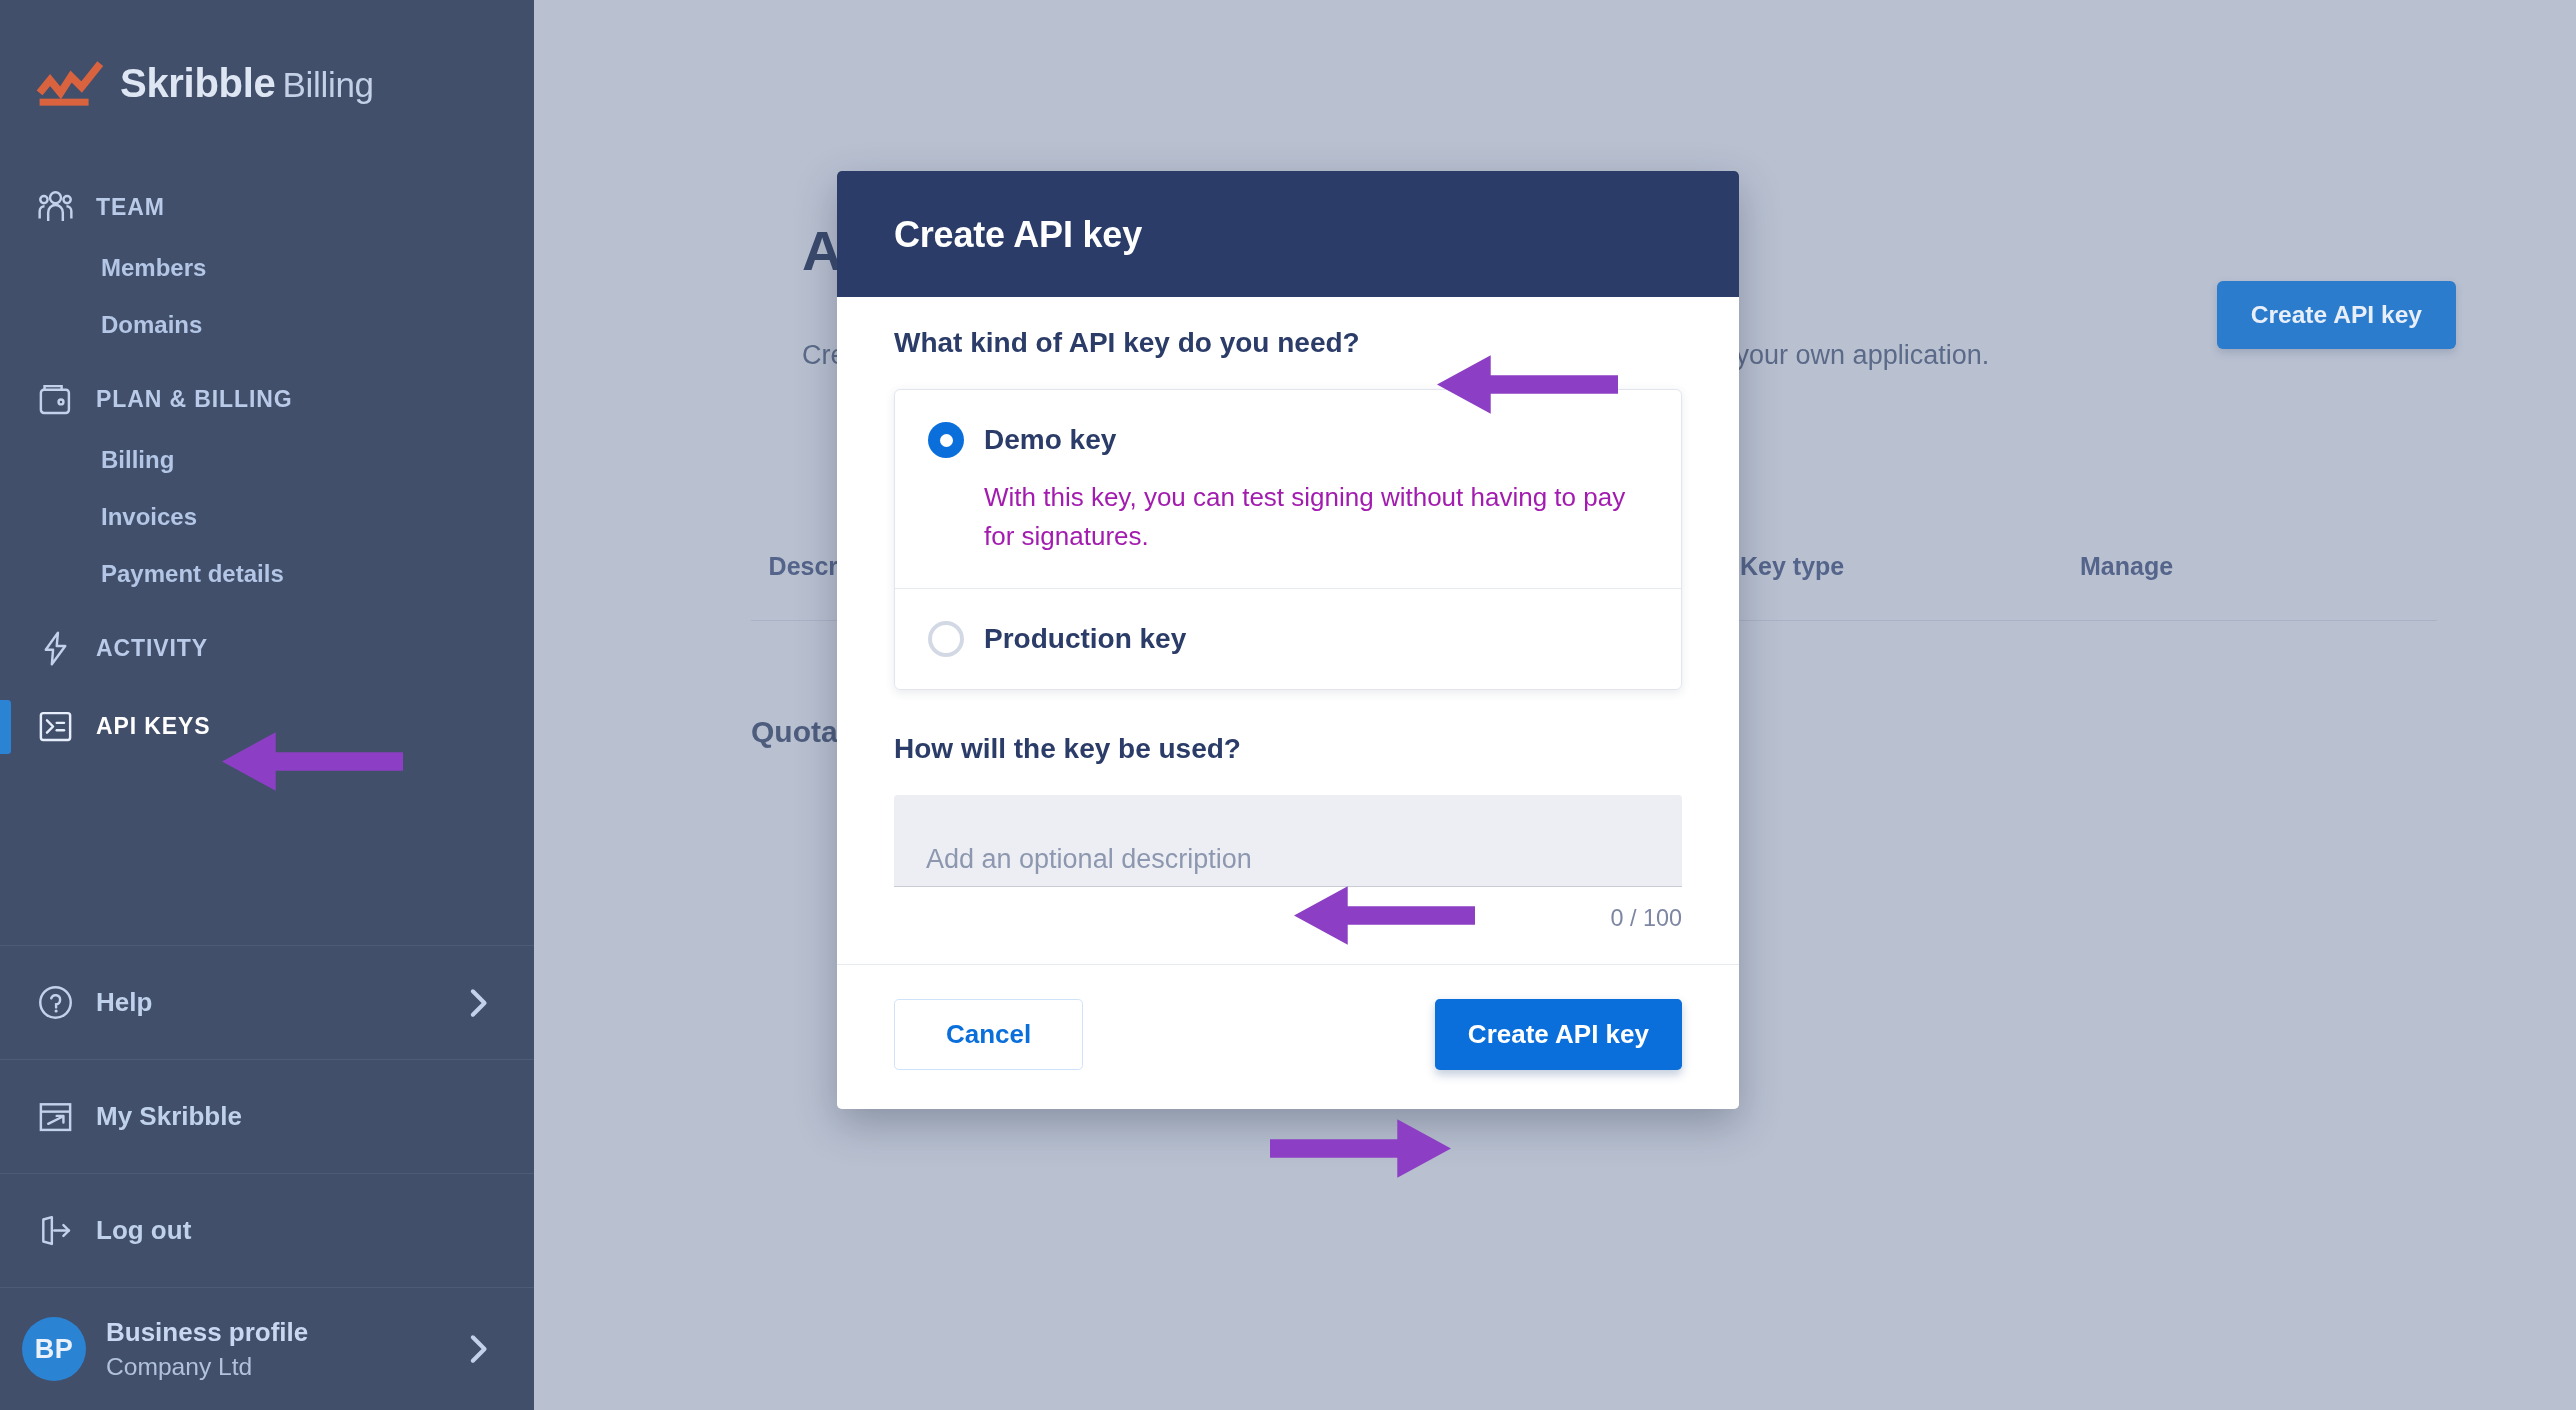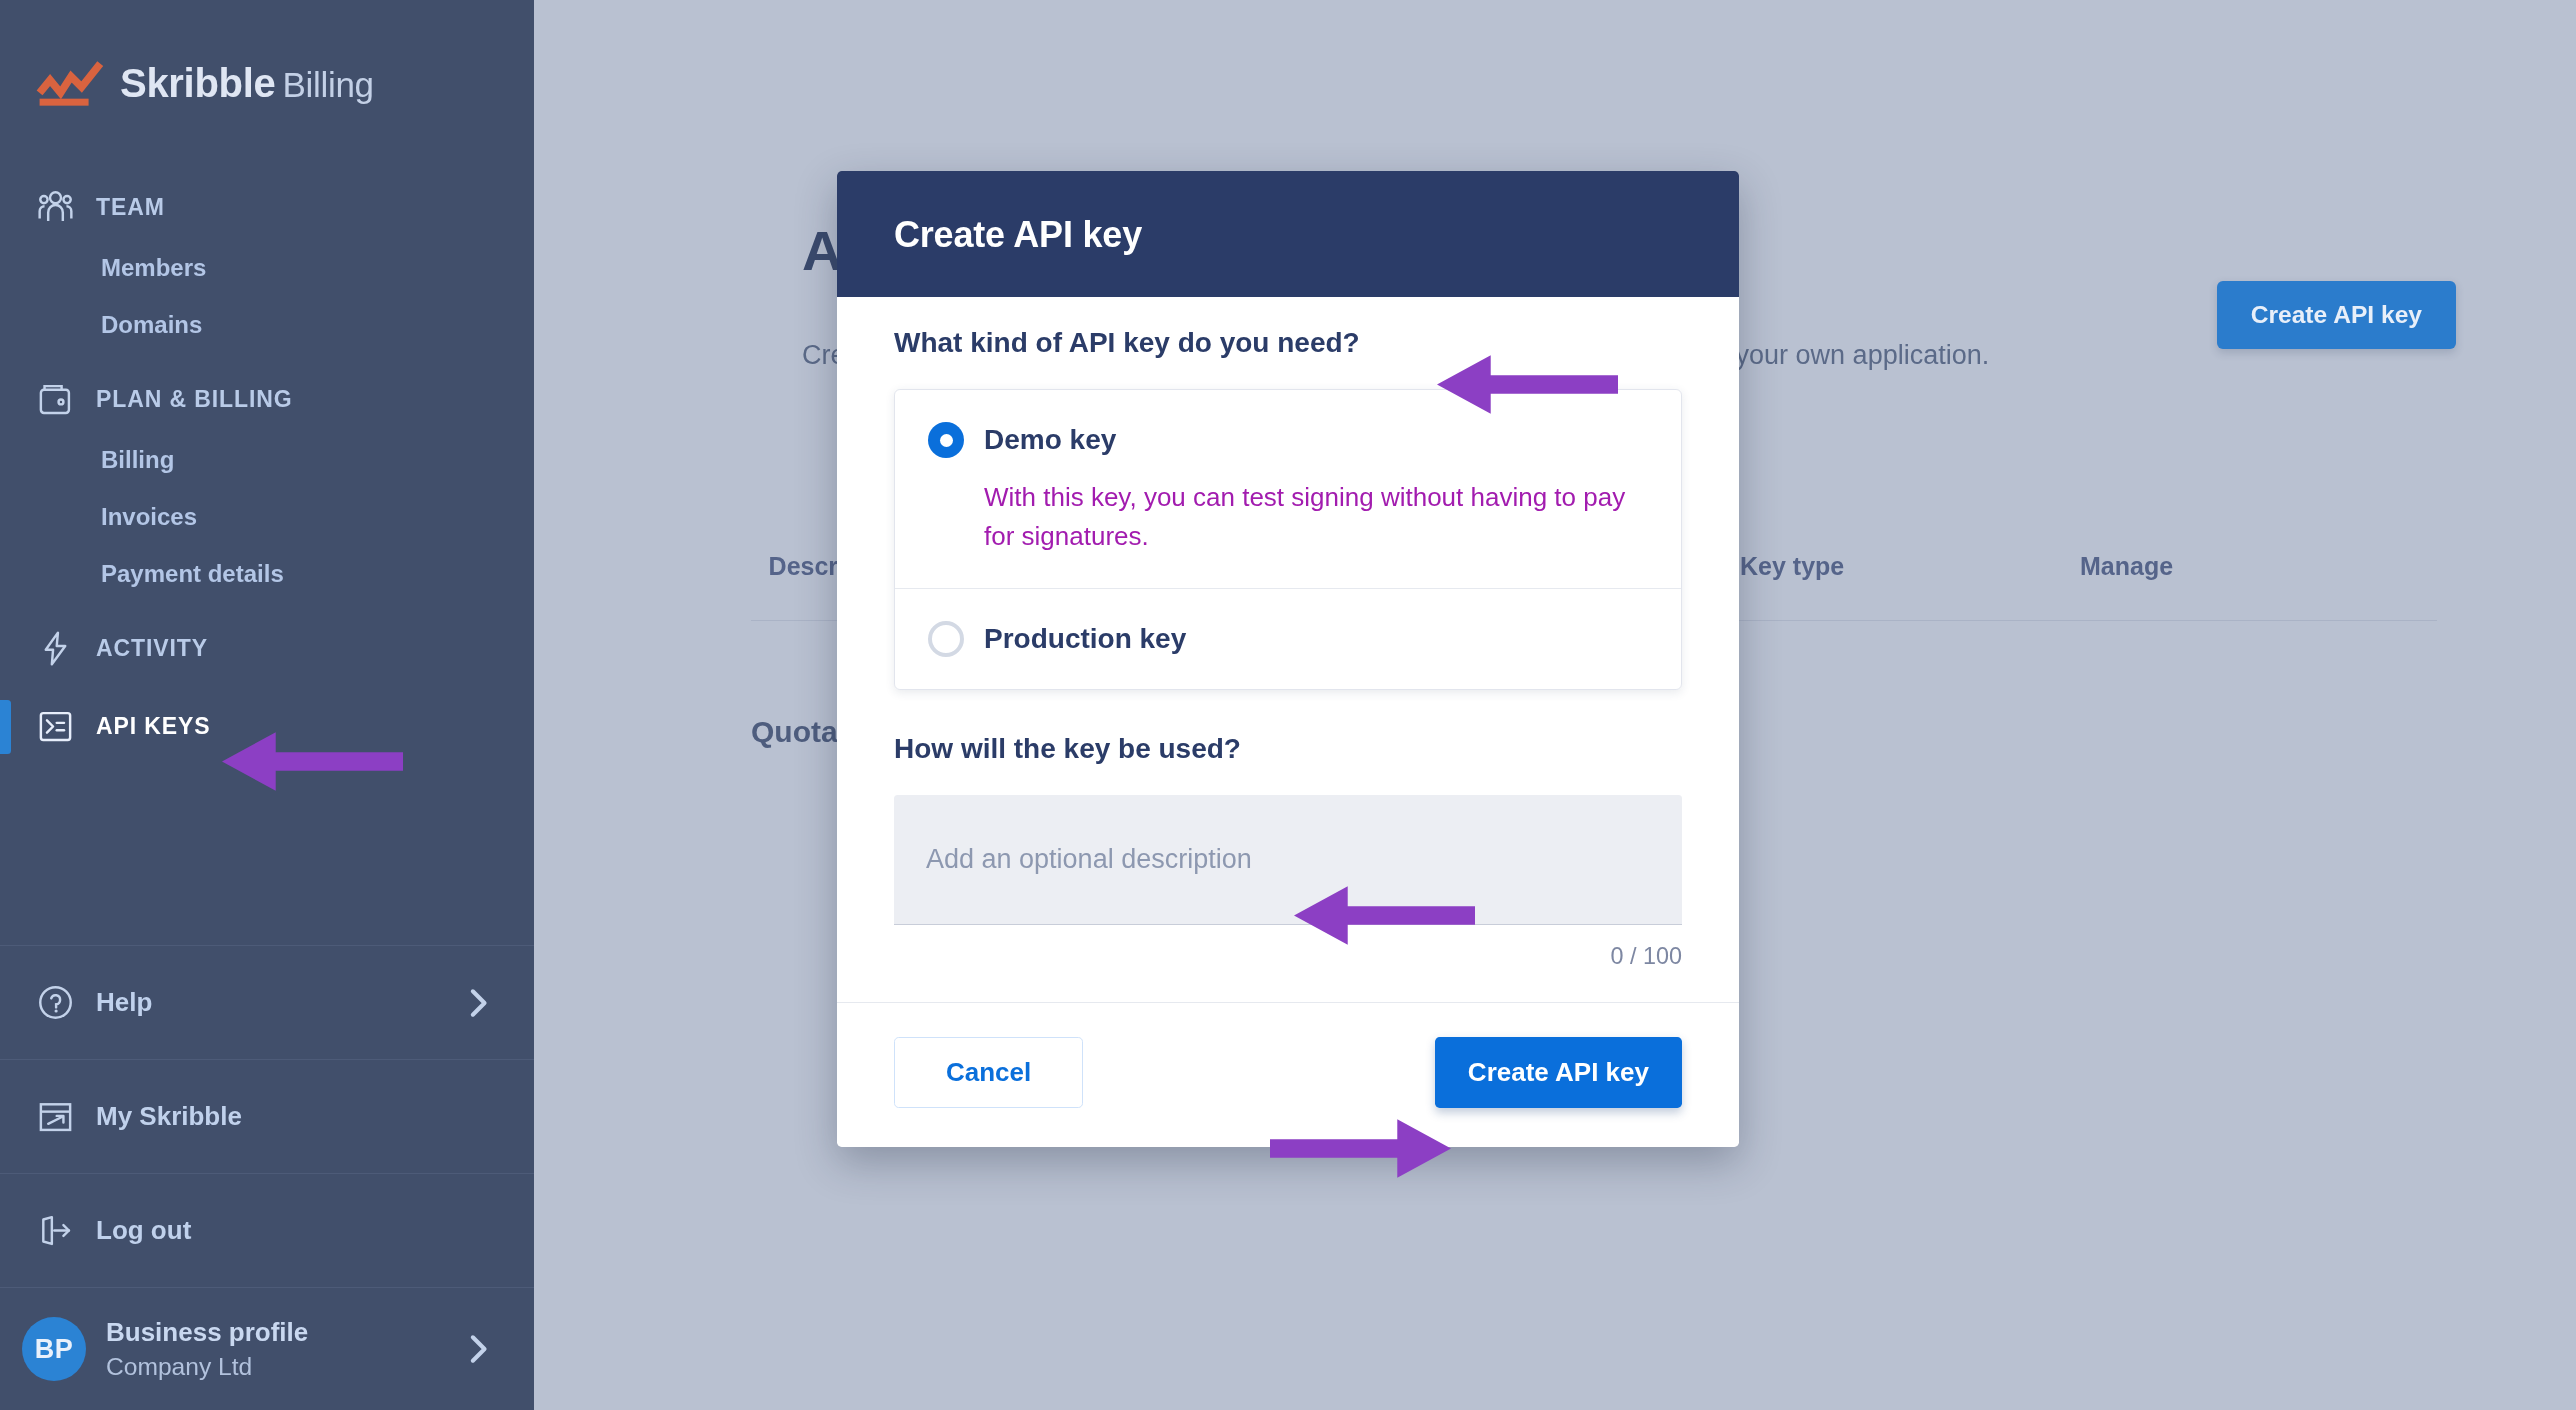--- a/index.html
+++ b/index.html
@@ -168,21 +168,21 @@
   .radio-desc {
     margin-top: 20px; margin-left: 56px;
     font-size: 26px; line-height: 39px; color: #a21caf; font-weight: 400;
     max-width: 691px;
   }
 
   .textarea-box {
     background: #eceef3;
     border-bottom: 1.8px solid #c8cdd9;
     border-radius: 3.5px 3.5px 0 0;
-    height: 130px;
+    height: 92px;
     padding: 49px 32px 0 32px;
   }
   .textarea-ph { font-size: 27px; color: #8d98b0; font-weight: 400; }
   .counter {
     text-align: right; margin-top: 17.6px;
     font-size: 23.4px; color: #7d87a2; font-weight: 400;
   }
 
   .modal-footer {
     margin-top: 27px;

